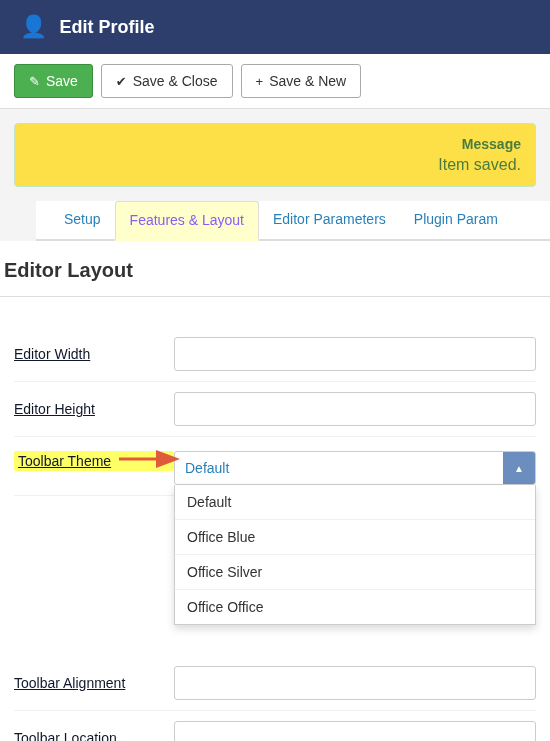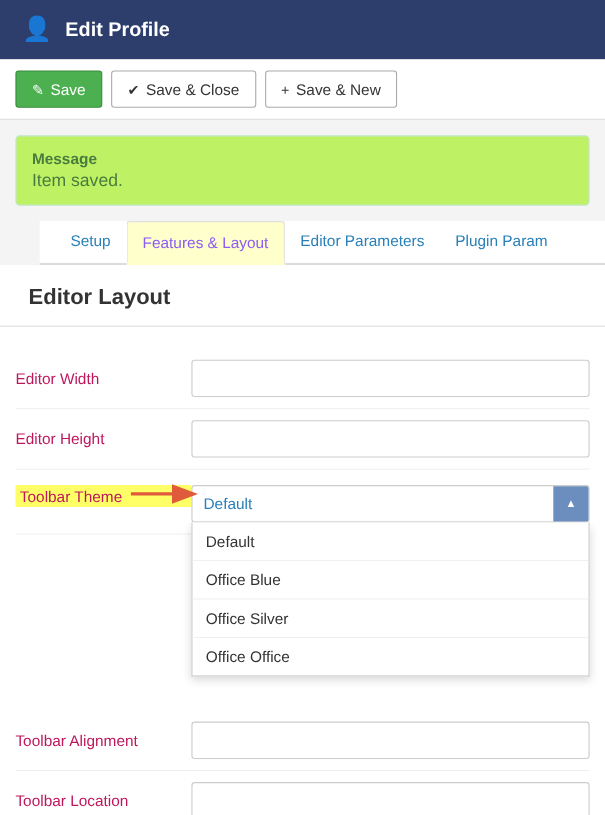--- a/index.html
+++ b/index.html
@@ -66,24 +66,25 @@
       color: #333;
       border: 1px solid #aaa;
     }
     .btn-icon {
       font-size: 13px;
     }
 
     
     .message-box {
       margin: 14px 14px;
-      background: #bef264;
+      background: #fde047;
       border: 1px solid #c3e6cb;
       border-radius: 4px;
       padding: 12px 14px;
+      text-align: right;
     }
     .message-box .msg-title {
       font-weight: bold;
       color: #4a7c3f;
       margin-bottom: 4px;
       font-size: 14px;
     }
     .message-box .msg-body {
       color: #4a7c3f;
       font-size: 16px;
@@ -119,41 +120,42 @@
     .content {
       background: #fff;
       padding: 0;
     }
 
     
     .section-title {
       font-size: 20px;
       font-weight: 600;
       color: #333;
-      padding: 18px 14px 14px 26px;
+      padding: 18px 14px 14px 4px;
       border-bottom: 1px solid #ddd;
-      margin-bottom: 10px;
+      margin-bottom: 20px;
     }
 
     
     .form-body {
       padding: 10px 14px;
     }
     .form-row {
       display: flex;
       align-items: center;
       padding: 10px 0;
       border-bottom: 1px solid #f0f0f0;
       position: relative;
     }
     .form-label {
       width: 160px;
       font-size: 14px;
-      color: #be185d;
+      color: #0f172a;
       flex-shrink: 0;
+      text-decoration: underline;
     }
     .form-label.highlighted {
       background: #ffff66;
       padding: 2px 4px;
       border-radius: 2px;
     }
     .form-input {
       flex: 1;
       height: 34px;
       border: 1px solid #ccc;

